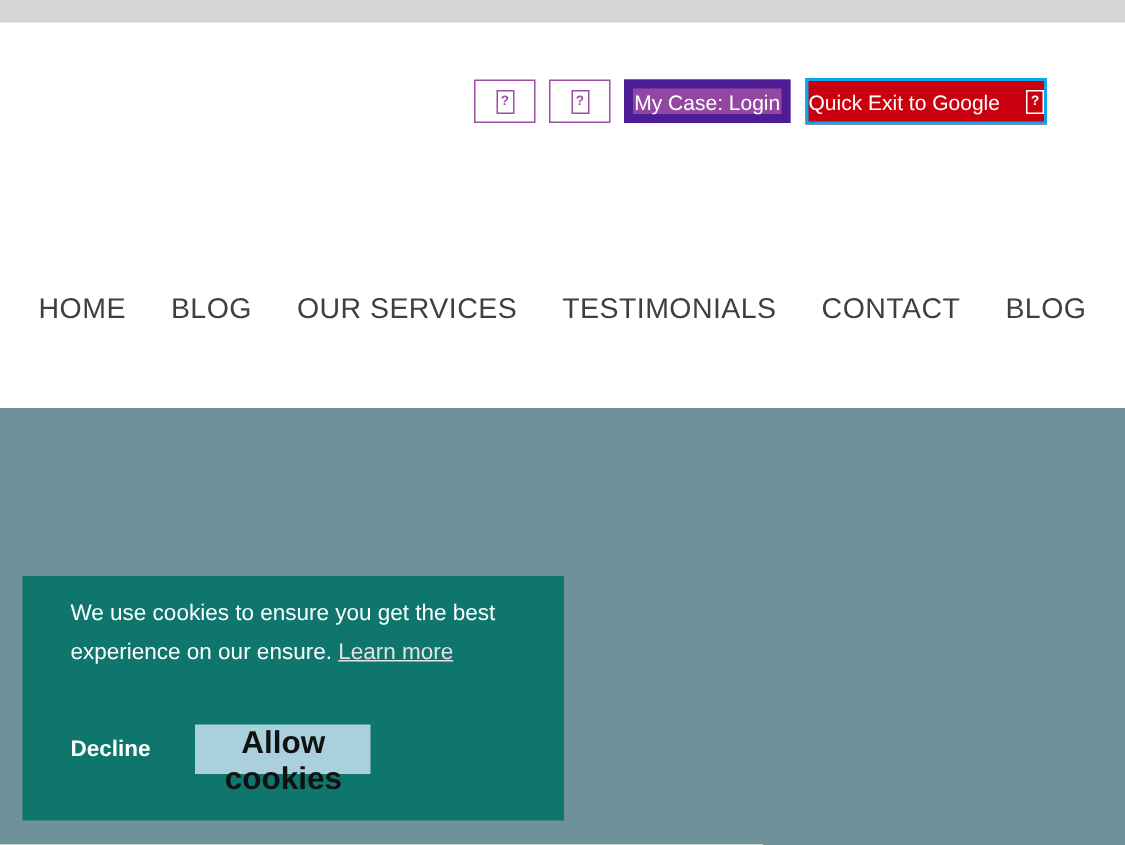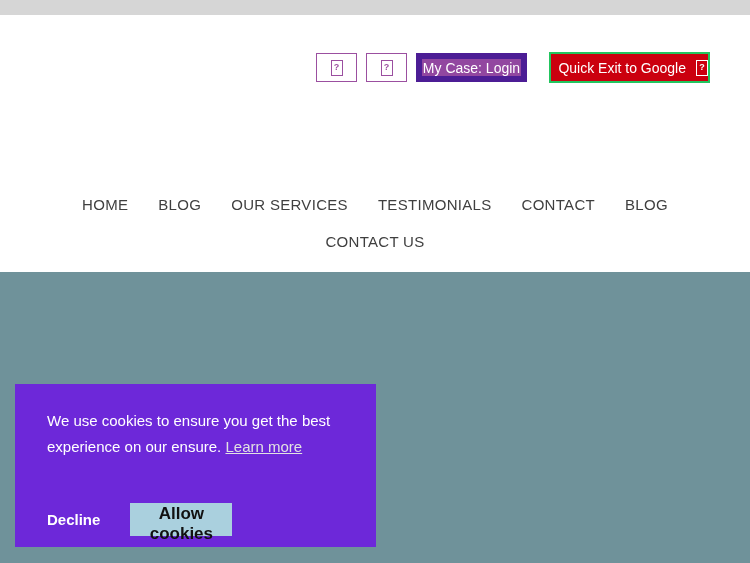--- a/index.html
+++ b/index.html
@@ -15,42 +15,42 @@
               border:1px solid #9b4fa0;color:#9b4fa0;display:flex;align-items:center;
               justify-content:center;box-sizing:border-box;cursor:pointer;}
   .social-btn.s1{left:316px;}
   .social-btn.s2{left:366px;}
   .tofu{display:inline-flex;align-items:center;justify-content:center;width:10px;height:14px;
         border:1px solid currentColor;font-size:9px;font-weight:bold;line-height:1;}
   .mycase-btn{position:absolute;left:416px;top:53px;width:111px;height:29px;background:#9247a0;
               border:6px solid #4c1d95;color:#ffffff;font-size:14px;display:flex;
               align-items:center;justify-content:center;box-sizing:border-box;cursor:pointer;}
   .quickexit-btn{position:absolute;left:537px;top:52px;width:161px;height:31px;background:#cb000e;
-                 border:2px solid #22c55e;color:#ffffff;font-size:14px;display:flex;gap:10px;
-                 align-items:center;justify-content:flex-end;box-sizing:border-box;cursor:pointer;margin-left:12px;}
+                 border:2px solid #0ea5e9;color:#ffffff;font-size:14px;display:flex;gap:10px;
+                 align-items:center;justify-content:space-between;box-sizing:border-box;cursor:pointer;}
 
   
   .nav{position:absolute;left:0;top:196px;width:750px;text-align:center;color:#3f3f3f;}
   .nav-row1{display:flex;justify-content:center;gap:30px;}
-  .nav-item{font-size:15px;letter-spacing:.3px;cursor:pointer;white-space:nowrap;}
+  .nav-item{font-size:19px;letter-spacing:.3px;cursor:pointer;white-space:nowrap;}
   .nav-row2{margin-top:20px;display:flex;justify-content:center;}
 
   
   .hero{position:absolute;left:0;top:272px;width:750px;height:291px;background:#6f929a;}
 
   
-  .cookie{position:absolute;left:15px;top:384px;width:361px;height:163px;background:#6d28d9;
-          box-sizing:border-box;padding:24px 32px;}
+  .cookie{position:absolute;left:15px;top:384px;width:361px;height:163px;background:#0f766e;
+          box-sizing:border-box;padding:12px 32px;}
   .cookie-msg{color:#ffffff;font-size:15px;line-height:26px;}
   .learn-more{color:#e2e2e2;text-decoration:underline;cursor:pointer;text-align:center;}
-  .cookie-actions{position:absolute;left:32px;top:99px;display:flex;align-items:center;margin-top:20px;}
+  .cookie-actions{position:absolute;left:32px;top:99px;display:flex;align-items:center;}
   .decline-btn{background:transparent;border:none;color:#ffffff;font-weight:bold;font-size:15px;
                font-family:"Liberation Sans",sans-serif;padding:8px 12px;margin-left:-12px;cursor:pointer;}
-  .allow-btn{background:#aad0de;border:none;color:#111111;font-weight:bold;font-size:17px;
-             font-family:"Liberation Sans",sans-serif;width:102px;height:33px;margin-left:18px;cursor:pointer;}
+  .allow-btn{background:#aad0de;border:none;color:#111111;font-weight:bold;font-size:21px;
+             font-family:"Liberation Sans",sans-serif;width:117px;height:33px;margin-left:18px;cursor:pointer;}
 </style>
 </head>
 <body>
 
 <div class="page">
 
   <div class="topbar"></div>
 
 
   <div class="social-btn s1">
@@ -71,23 +71,20 @@
 
   <div class="nav">
     <div class="nav-row1">
       <span class="nav-item">HOME</span>
       <span class="nav-item">BLOG</span>
       <span class="nav-item">OUR SERVICES</span>
       <span class="nav-item">TESTIMONIALS</span>
       <span class="nav-item">CONTACT</span>
       <span class="nav-item">BLOG</span>
     </div>
-    <div class="nav-row2">
-      <span class="nav-item">CONTACT US</span>
-    </div>
   </div>
 
   <div class="hero"></div>
 
   <div class="cookie">
     <div class="cookie-msg">
       <span>We use cookies to ensure you get the best</span><br>
       <span>experience on our ensure.</span>
       <a class="learn-more">Learn more</a>
     </div>

